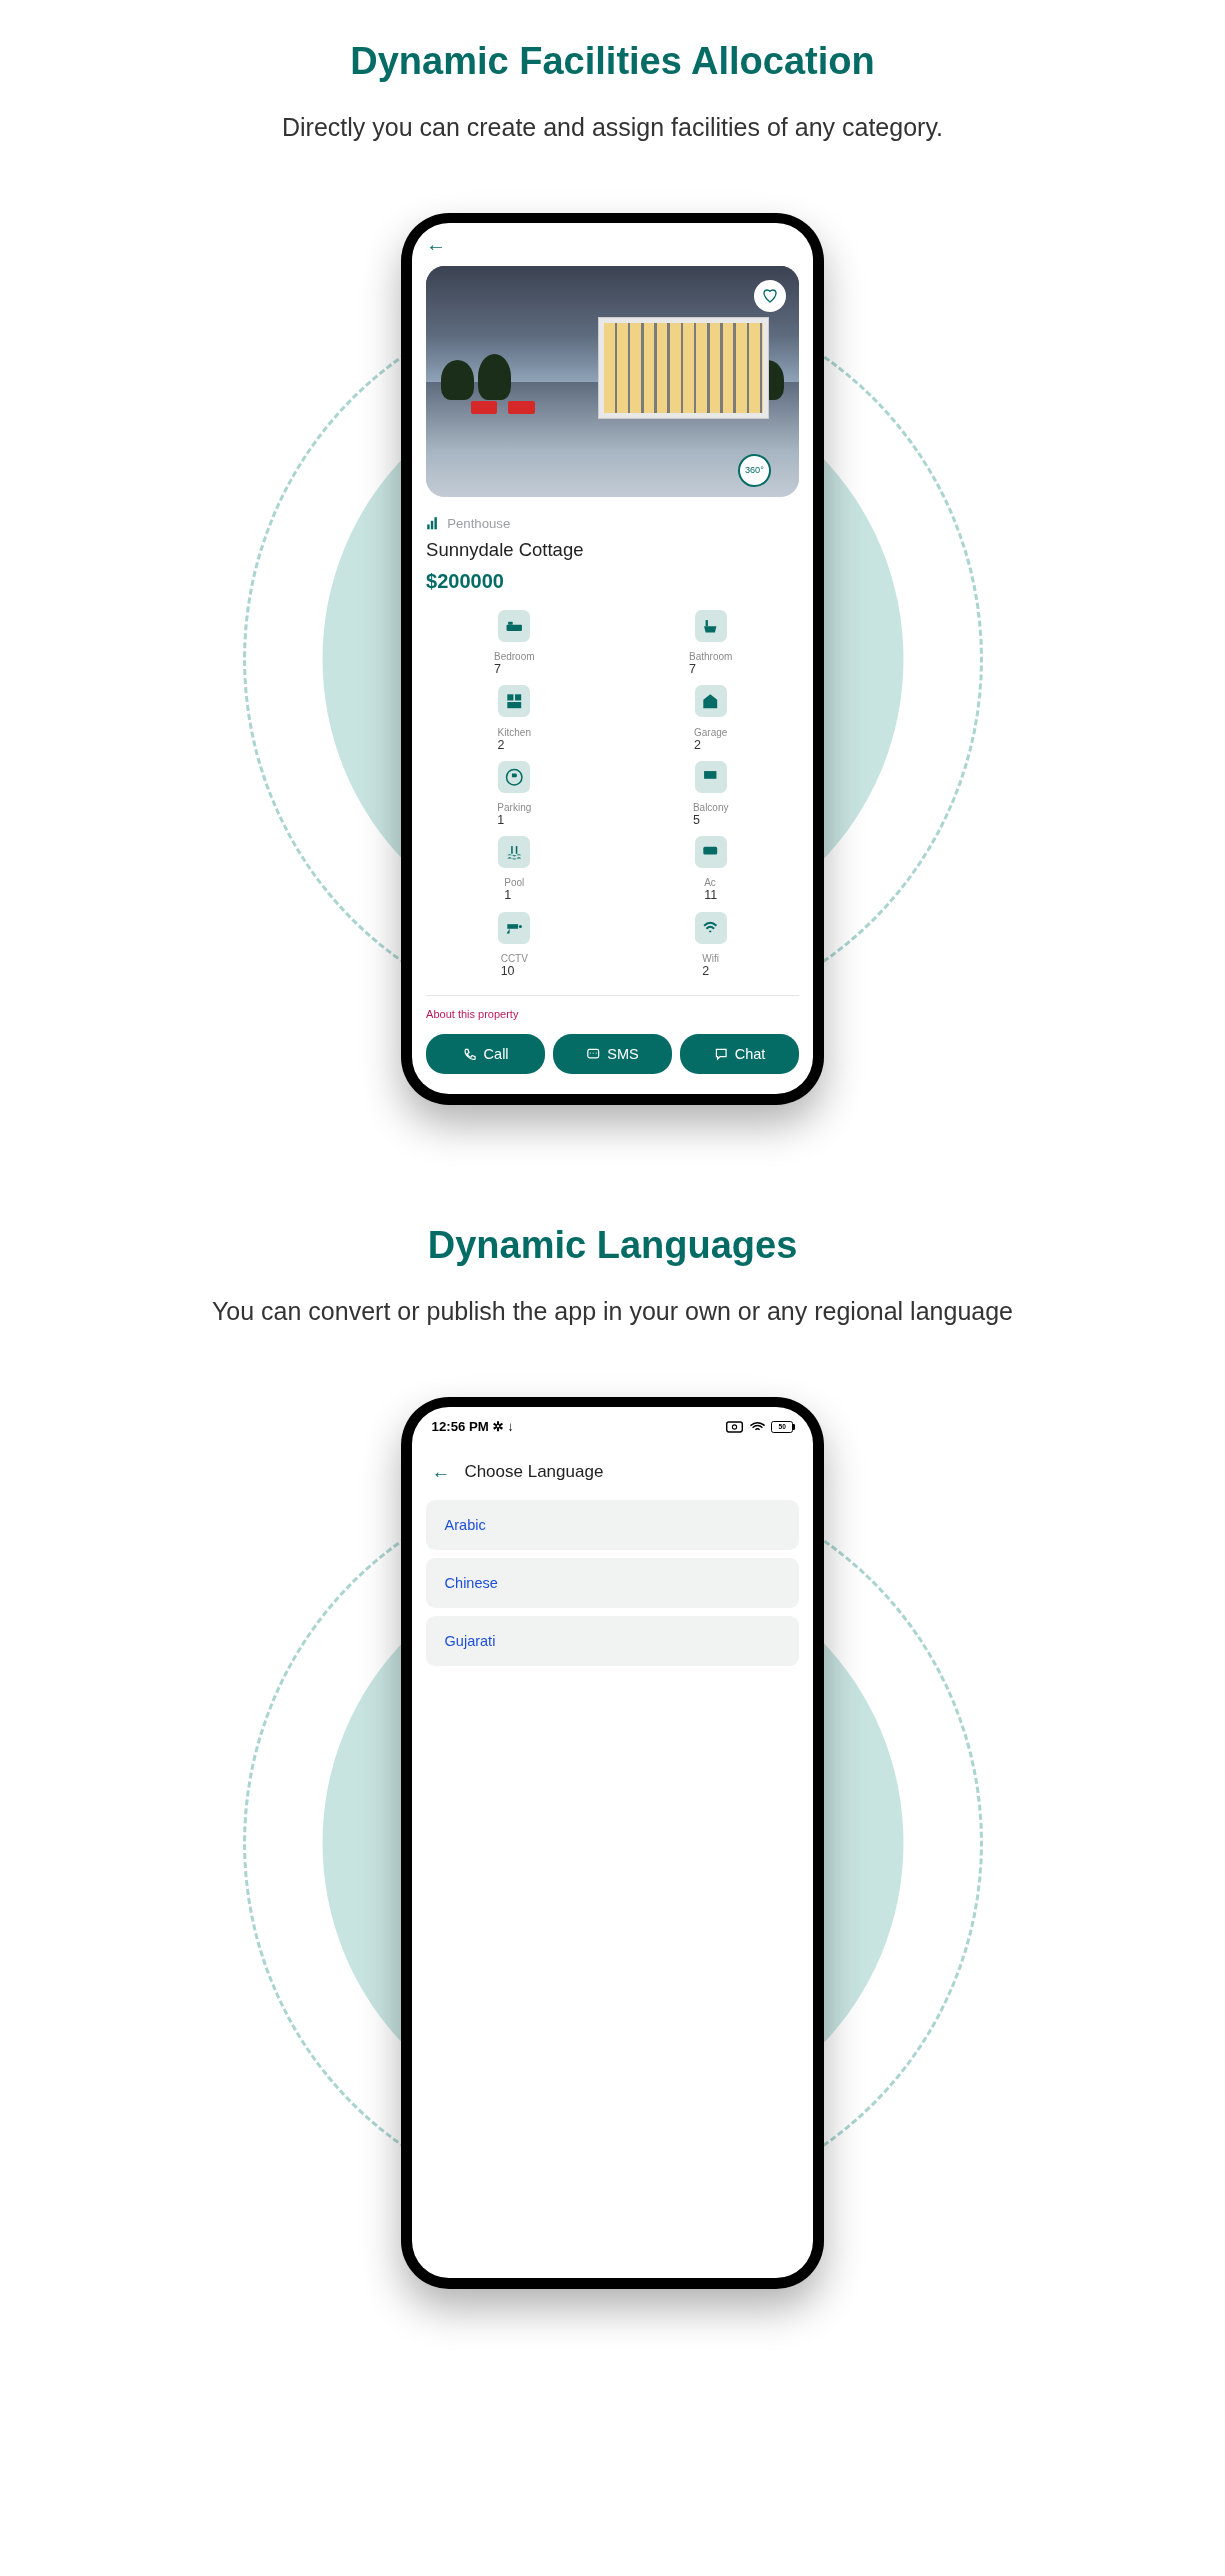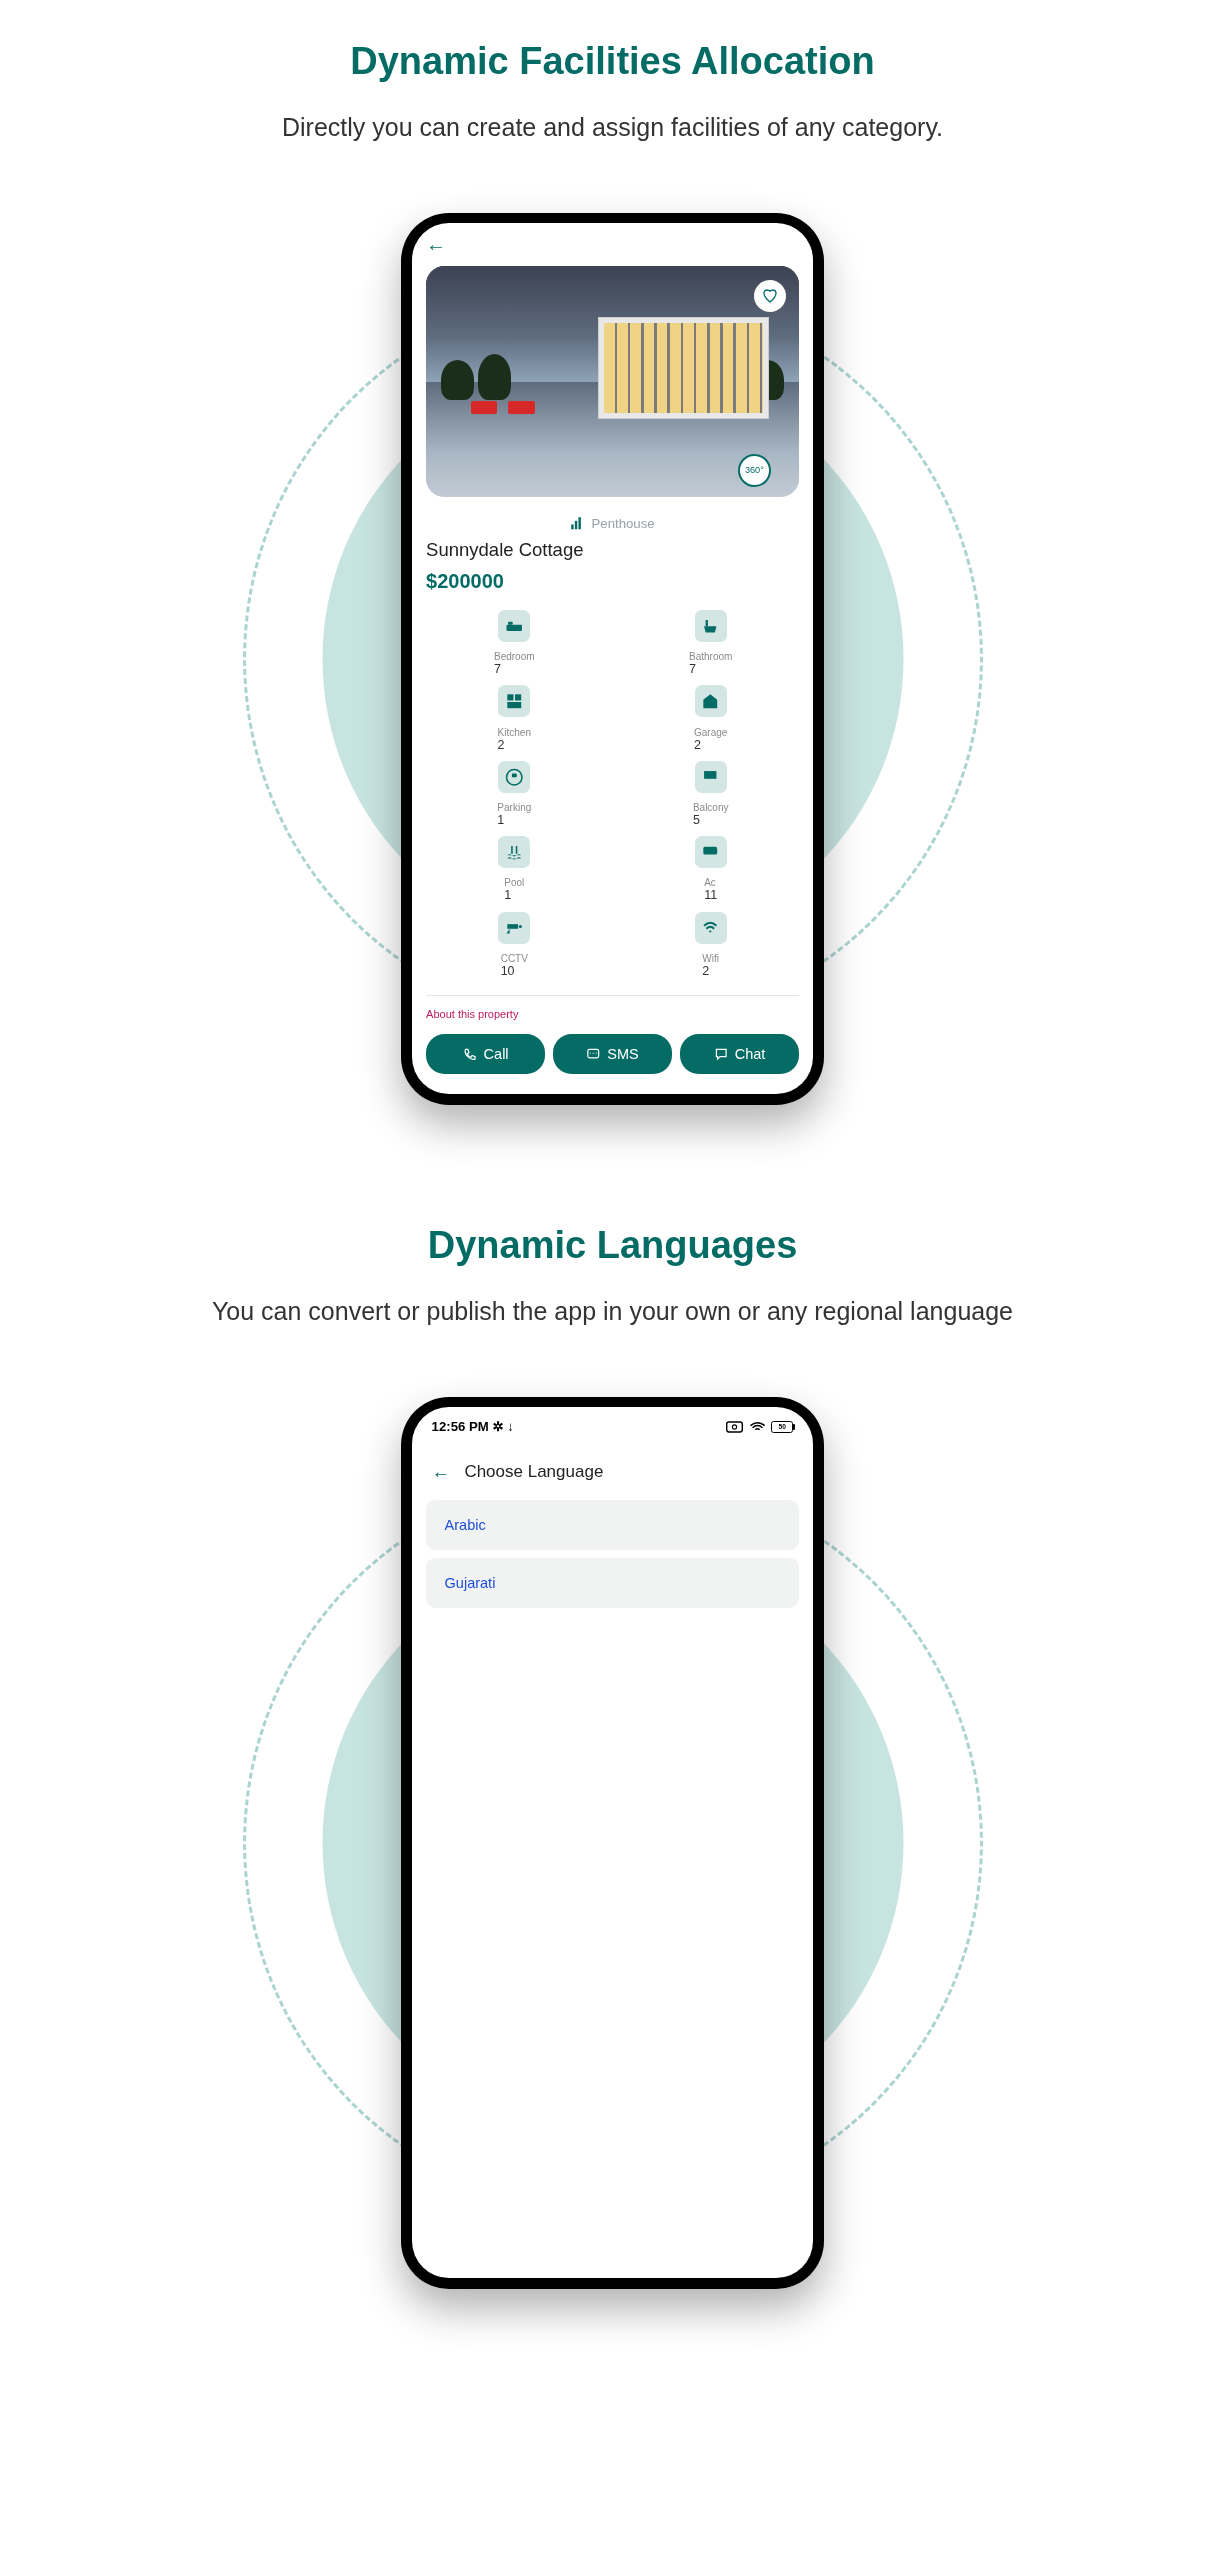--- a/index.html
+++ b/index.html
@@ -142,21 +142,20 @@
   align-items: center;
   justify-content: center;
 }
 .prop-cat {
   display: flex;
   align-items: center;
   gap: 6.6px;
   margin-top: 18.5px;
   color: #9aa0a6;
   font-size: 13.2px;
-  justify-content: center;
 }
 .prop-cat svg { width: 14.5px; height: 14.5px; fill: #046c65; }
 .prop-name {
   font-size: 18.5px;
   color: #222;
   margin-top: 8px;
 }
 .prop-price {
   font-size: 20px;
   font-weight: 700;
@@ -451,20 +450,21 @@
           </span>
         </div>
 
         <div class="app-content">
           <div class="lang-header">
             <span class="back-arrow" style="font-size:18.5px">←</span>
             <span class="lang-title">Choose Language</span>
           </div>
           <div class="lang-list" id="lang-list">
               <div class="lang-item">Arabic</div>
+              <div class="lang-item">Chinese</div>
               <div class="lang-item">Gujarati</div>
             </div>
         </div>
       </div>
     </div>
   </div>
 </div>
 
 
 </body></html>

